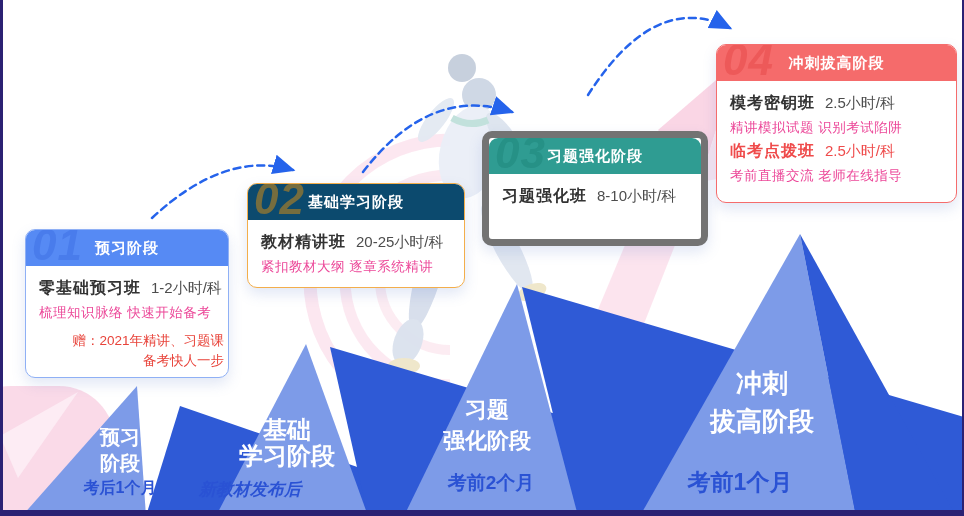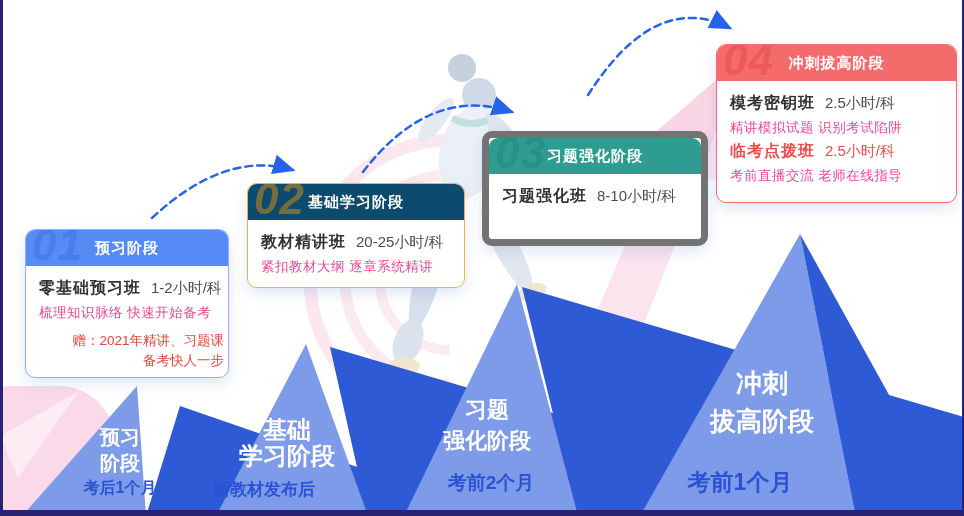--- a/index.html
+++ b/index.html
@@ -33,21 +33,21 @@
   #card1{left:25px;top:229px;width:202px;height:147px;}
   #card2{left:247px;top:183px;width:216px;height:103px;}
   #card3{left:482px;top:131px;width:212px;height:101px;}
   #card4{left:716px;top:44px;width:239px;height:157px;}
   
   .m-label{position:absolute;z-index:5;color:#fff;font-weight:bold;text-align:center;transform:translateX(-50%);}
   .m-timing{position:absolute;z-index:5;color:#2a52d4;font-weight:bold;text-align:center;transform:translateX(-50%);white-space:nowrap;}
   #m1-label{left:120px;top:424px;font-size:20px;line-height:26px;}
   #m1-timing{left:120px;top:478px;font-size:16px;}
   #m2-label{left:287px;top:417px;font-size:24px;line-height:26px;}
-  #m2-timing{left:264px;top:478px;font-size:17px;}
+  #m2-timing{left:250px;top:478px;font-size:17px;font-style:italic;}
   #m3-label{left:487px;top:394px;font-size:22px;line-height:31px;}
   #m3-timing{left:471px;top:470px;font-size:19px;margin-left:20px;}
   #m4-label{left:762px;top:364px;font-size:26px;line-height:38px;}
   #m4-timing{left:740px;top:467px;font-size:23px;}
 </style>
 </head>
 <body>
 
 <svg class="stage-layer" width="964" height="516" viewBox="0 0 964 516">
   <defs>

